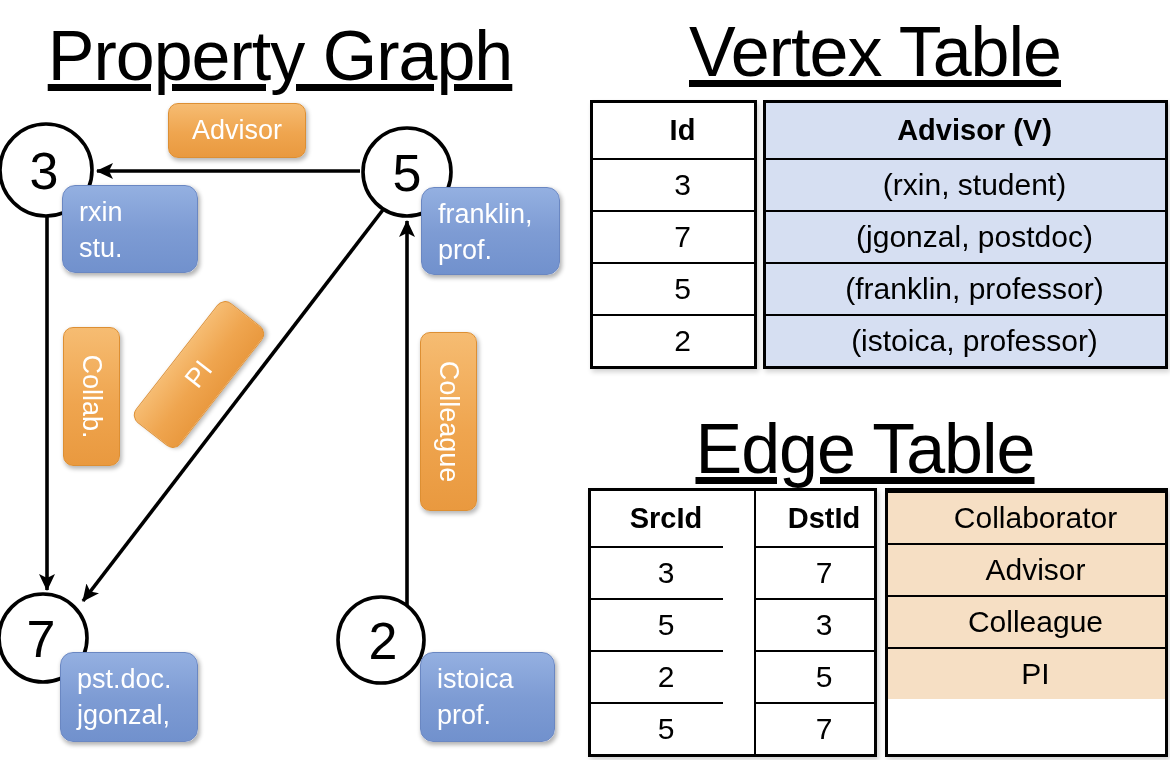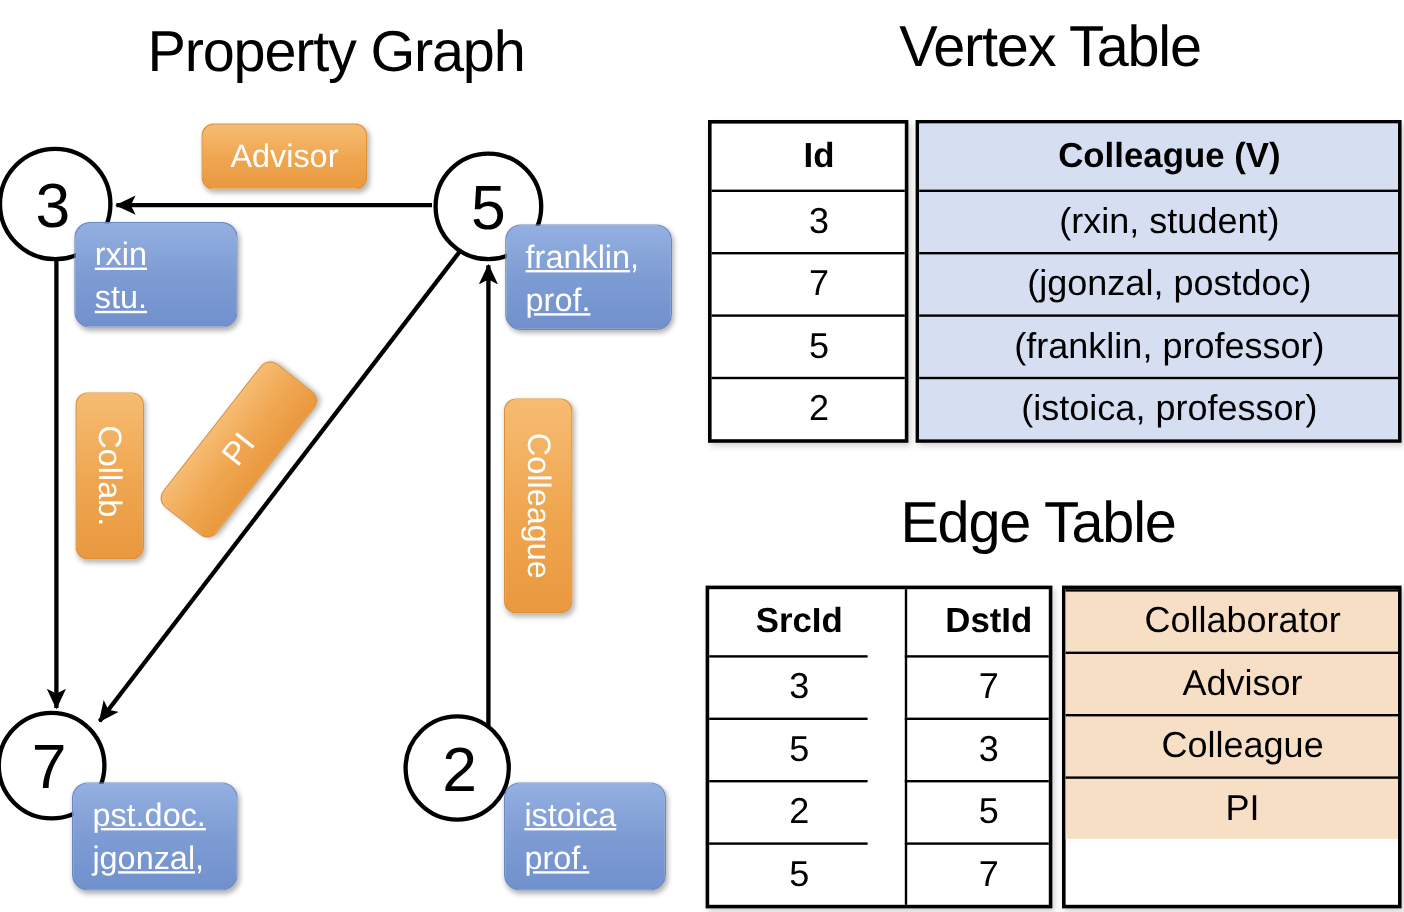--- a/index.html
+++ b/index.html
@@ -2,22 +2,22 @@
 <html><head>
 <meta charset="utf-8">
 <style>
   html, body { margin:0; padding:0; background:#ffffff; }
   .page {
     position:relative; width:1170px; height:760px; overflow:hidden;
     background:#fff; font-family:"Liberation Sans", sans-serif; color:#000;
   }
   
   .big-title {
-    position:absolute; text-align:center; font-size:48px; font-weight:300;
-    letter-spacing:-1px; color:#000; white-space:nowrap;
+    position:absolute; text-align:center; font-size:70px; font-weight:300;
+    letter-spacing:-1px; color:#000; white-space:nowrap;text-decoration:underline;
   }
   #t-graph  { left:0;   top:16px;  width:560px; }
   #t-vertex { left:572px; top:12px; width:606px; }
   #t-edge   { left:562px; top:409px; width:606px; }
 
   
   #graph-svg { position:absolute; left:0; top:0; }
   .edge-line { stroke:#000; stroke-width:3.6; fill:none; }
   .node-circle { fill:#fff; stroke:#000; stroke-width:3.6; }
   .node-num { font-family:"Liberation Sans", sans-serif; font-size:52px; font-weight:300; fill:#000; }
@@ -31,21 +31,20 @@
   }
   .vtext { transform:rotate(90deg); white-space:nowrap; }
 
   
   .nlabel {
     position:absolute; box-sizing:border-box;
     background:linear-gradient(180deg,#94b0e1 0%, #7e9cd4 50%, #7191cd 100%);
     border:1px solid #6a87c2; border-radius:13px; color:#fff; font-size:27px;
     line-height:1.32; padding:9px 4px 0 16px;
     box-shadow:1.5px 2.5px 4px rgba(0,0,0,0.3);
-    text-decoration:underline;
   }
 
   
   .tbl-wrap { position:absolute; display:flex; }
   .tcol {
     box-sizing:border-box; border:3px solid #000; background:#fff;
     display:flex; flex-direction:column;
     box-shadow:2px 3px 5px rgba(0,0,0,0.18);
   }
   .cell {
@@ -140,21 +139,21 @@
 
   <div id="vtable" class="tbl-wrap">
     <div class="tcol col-id">
       <div class="cell hdr">Id</div>
       <div class="cell">3</div>
       <div class="cell">7</div>
       <div class="cell">5</div>
       <div class="cell">2</div>
     </div>
     <div class="tcol col-prop">
-      <div class="cell hdr bg-blue">Colleague (V)</div>
+      <div class="cell hdr bg-blue">Advisor (V)</div>
       <div class="cell bg-blue">(rxin, student)</div>
       <div class="cell bg-blue">(jgonzal, postdoc)</div>
       <div class="cell bg-blue">(franklin, professor)</div>
       <div class="cell bg-blue">(istoica, professor)</div>
     </div>
   </div>
 
   <div id="etable" class="tbl-wrap">
     <div class="tcol col-ids">
       <div class="dualrow">

